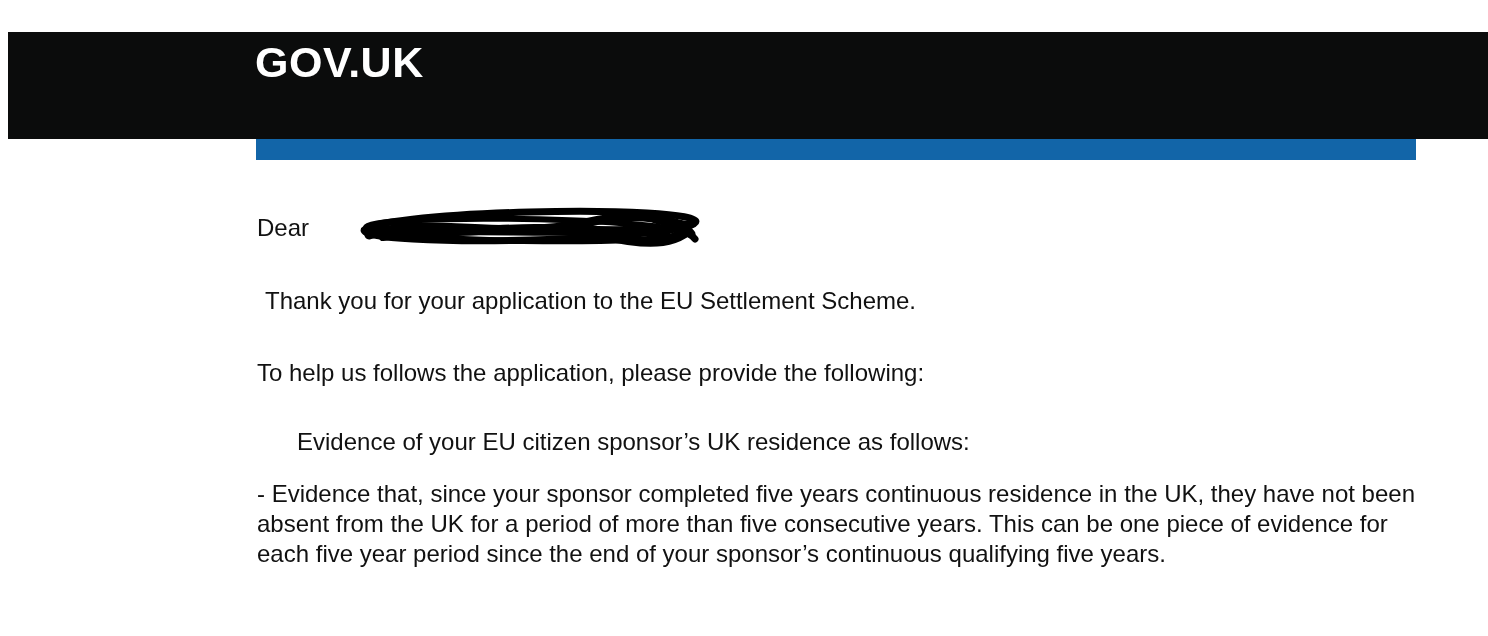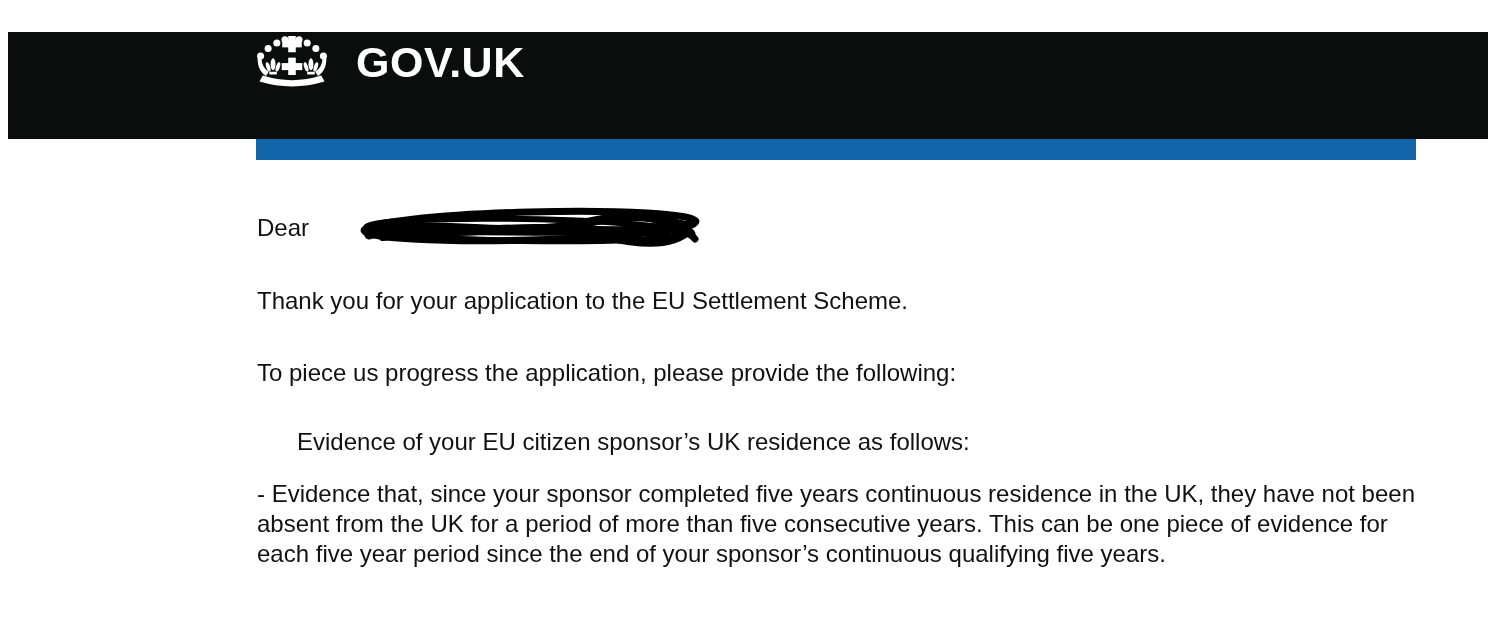--- a/index.html
+++ b/index.html
@@ -15,21 +15,21 @@
     position: absolute;
     left: 8px; top: 32px; right: 0; height: 107px;
     background: #0b0c0c;
   }
   .logo-row {
     position: absolute;
     left: 247px; top: 3px;
     height: 54px;
     display: flex;
     align-items: center;
-    gap: 27px;
+    flex-direction: column;
   }
   .crown { width: 74px; height: 52px; display: block; }
   .logo-text {
     color: #ffffff;
     font-size: 43px;
     font-weight: 700;
     letter-spacing: 0.5px;
     line-height: 54px;
     white-space: nowrap;
   }
@@ -48,21 +48,21 @@
   }
   .dear-row {
     display: flex;
     align-items: center;
     height: 44px;
     margin: 0 0 36px 0;
     gap: 44px;
   }
   .scribble { margin-left: 2px; flex: 0 0 auto; }
   .para { margin: 0; }
-  .mb-42 { margin-bottom: 42px; }
+  .mb-42 { margin-bottom: 42px; margin-left: 8px; }
   .mb-39 { margin-bottom: 39px; }
   .mb-22 { margin-bottom: 22px; margin-left: 40px; }
   .indent { padding-left: 6px; }
 </style>
 </head>
 <body>
 
 <div class="header-bar">
   <div class="logo-row">
     <svg class="crown" viewBox="0 0 132 96" xmlns="http://www.w3.org/2000/svg" aria-hidden="true">
@@ -122,20 +122,20 @@
         <path d="M28 31 C100 19 190 31 302 22" stroke-width="8"></path>
         <path d="M40 18 C110 31 200 16 312 28" stroke-width="7"></path>
         <path d="M12 26 C40 34 70 22 96 30" stroke-width="8"></path>
         <path d="M300 14 C320 18 334 26 340 33" stroke-width="7"></path>
       </g>
     </svg>
   </div>
 
   <p class="para mb-42">Thank you for your application to the EU Settlement Scheme.</p>
 
-  <p class="para mb-39">To piece us progress the application, please provide the following:</p>
+  <p class="para mb-39">To help us follows the application, please provide the following:</p>
 
   <p class="para mb-22">Evidence of your EU citizen sponsor’s UK residence as follows:</p>
 
 
   <p class="para">- Evidence that, since your sponsor completed five years continuous residence in the UK, they have not been absent from the UK for a period of more than five consecutive years. This can be one piece of evidence for each five year period since the end of your sponsor’s continuous qualifying five years.</p>
 
 </div>
 
 </body></html>

